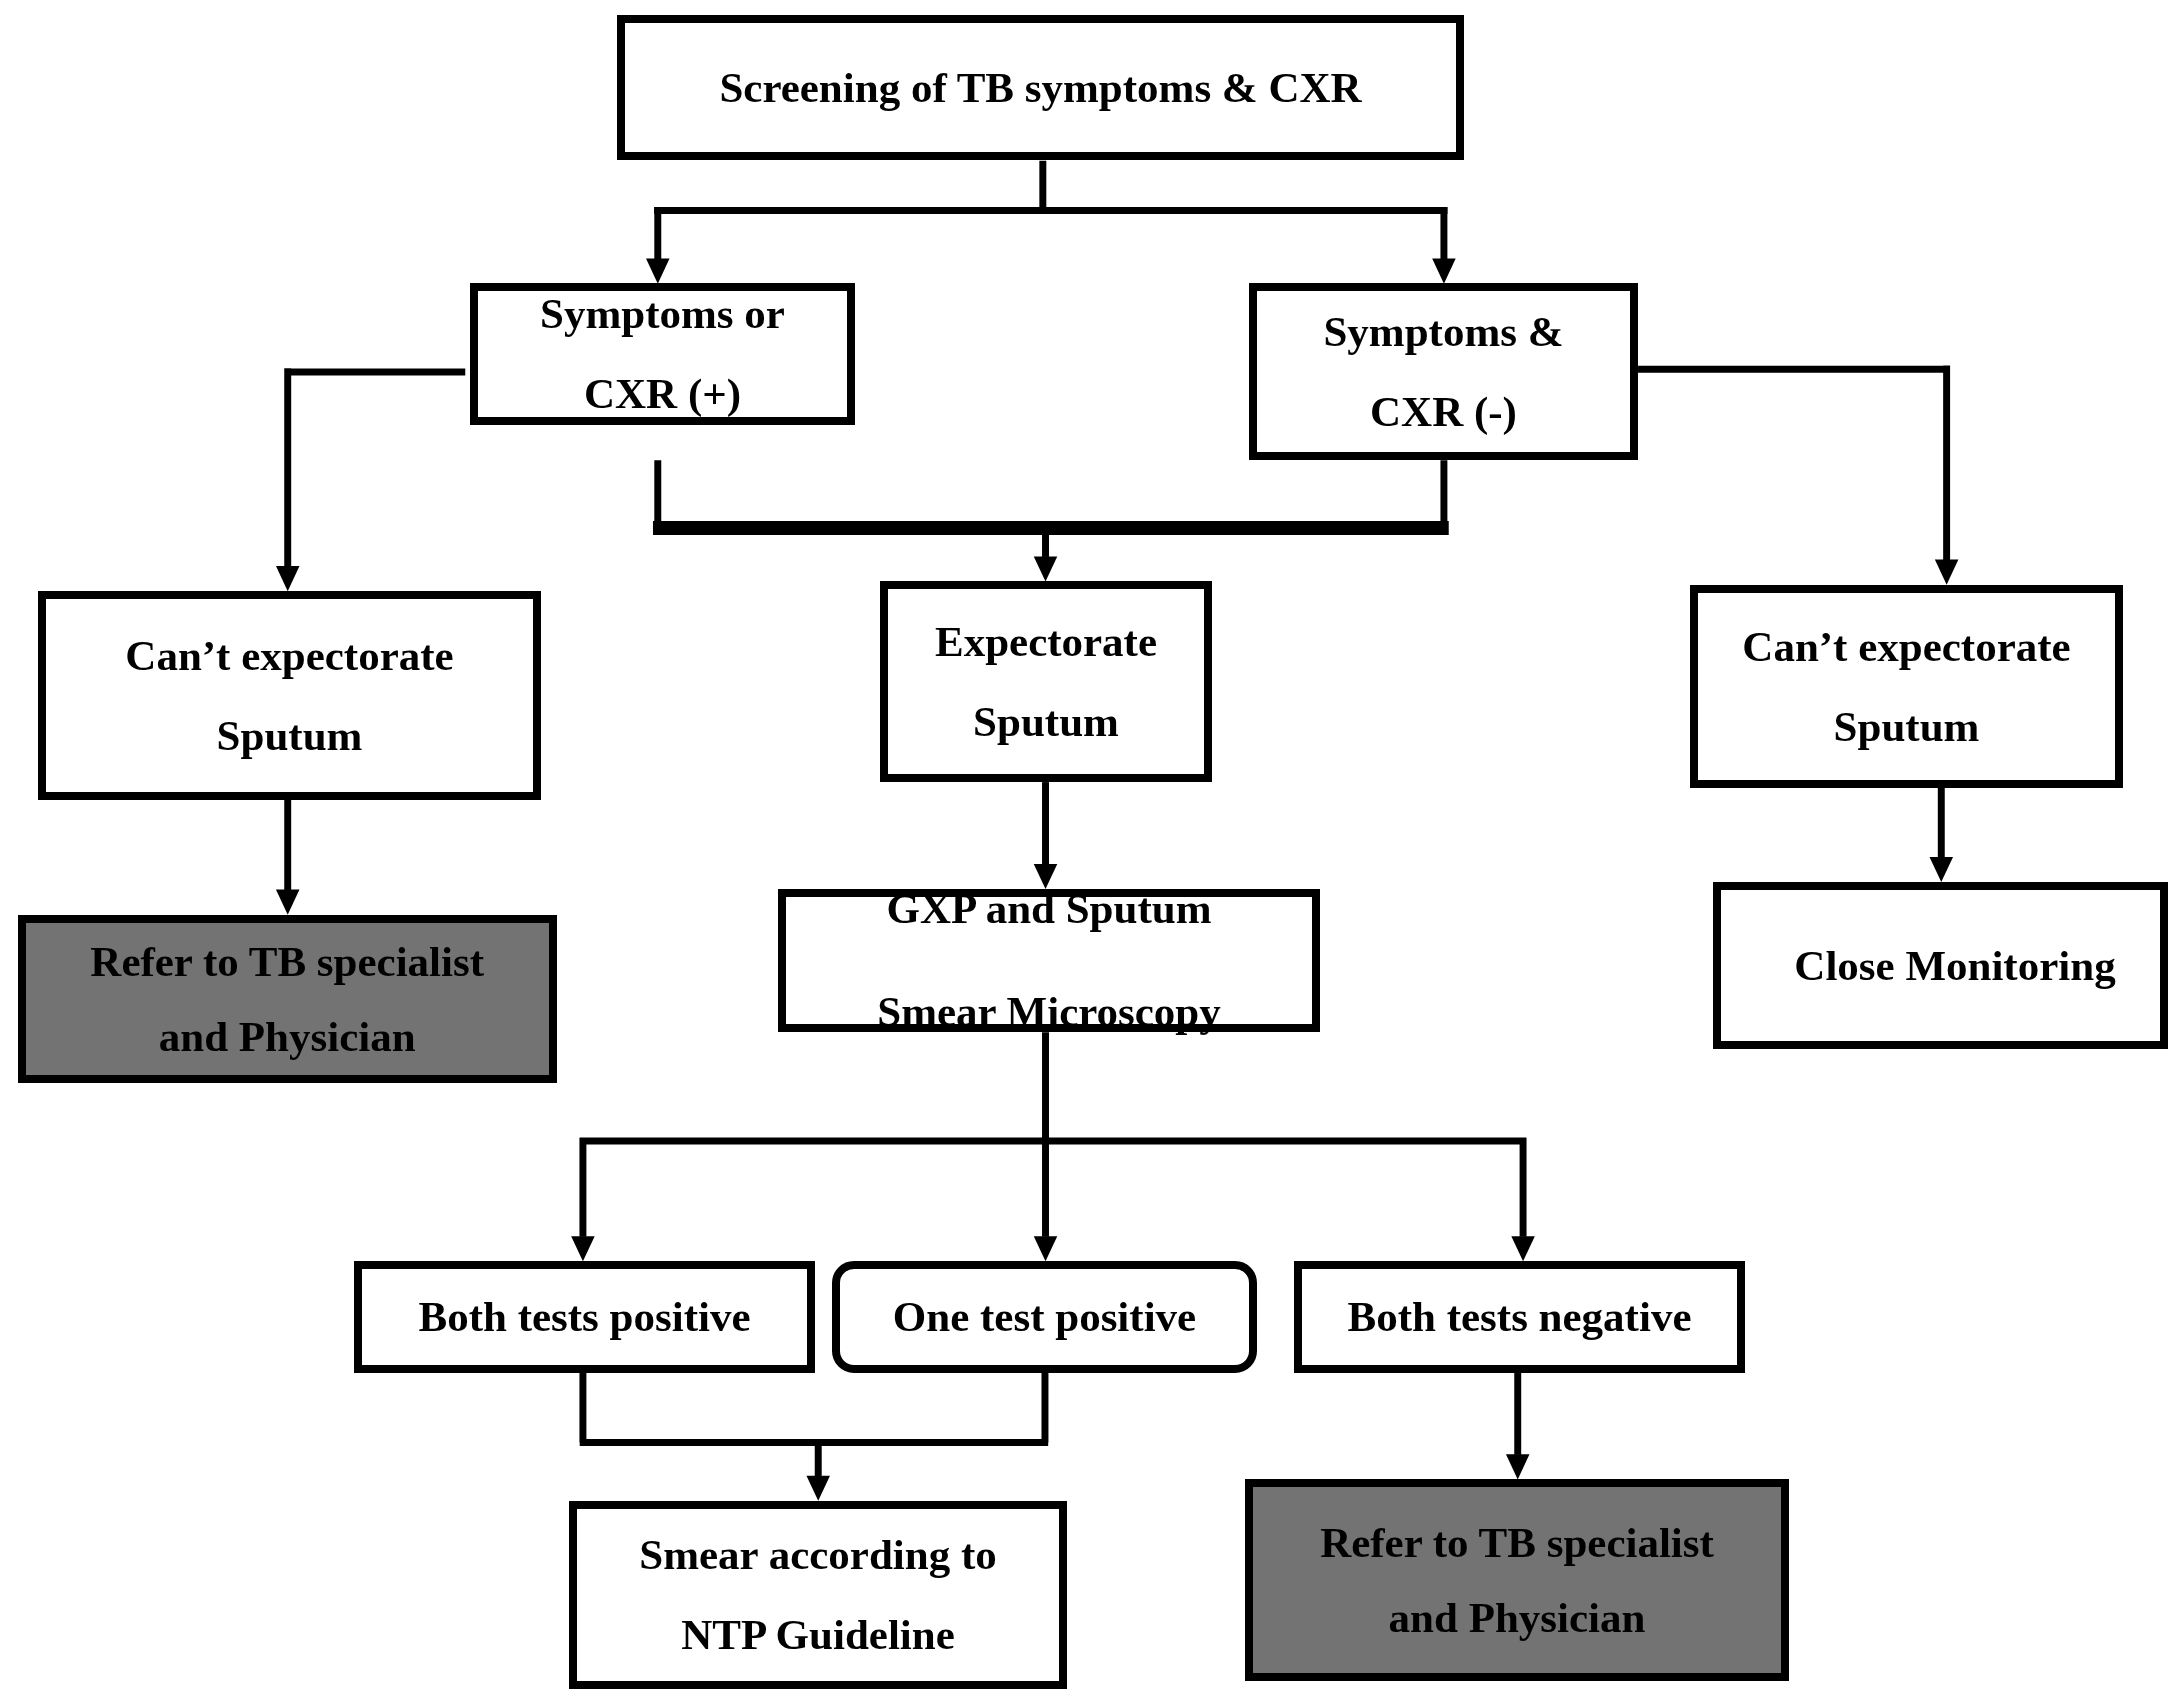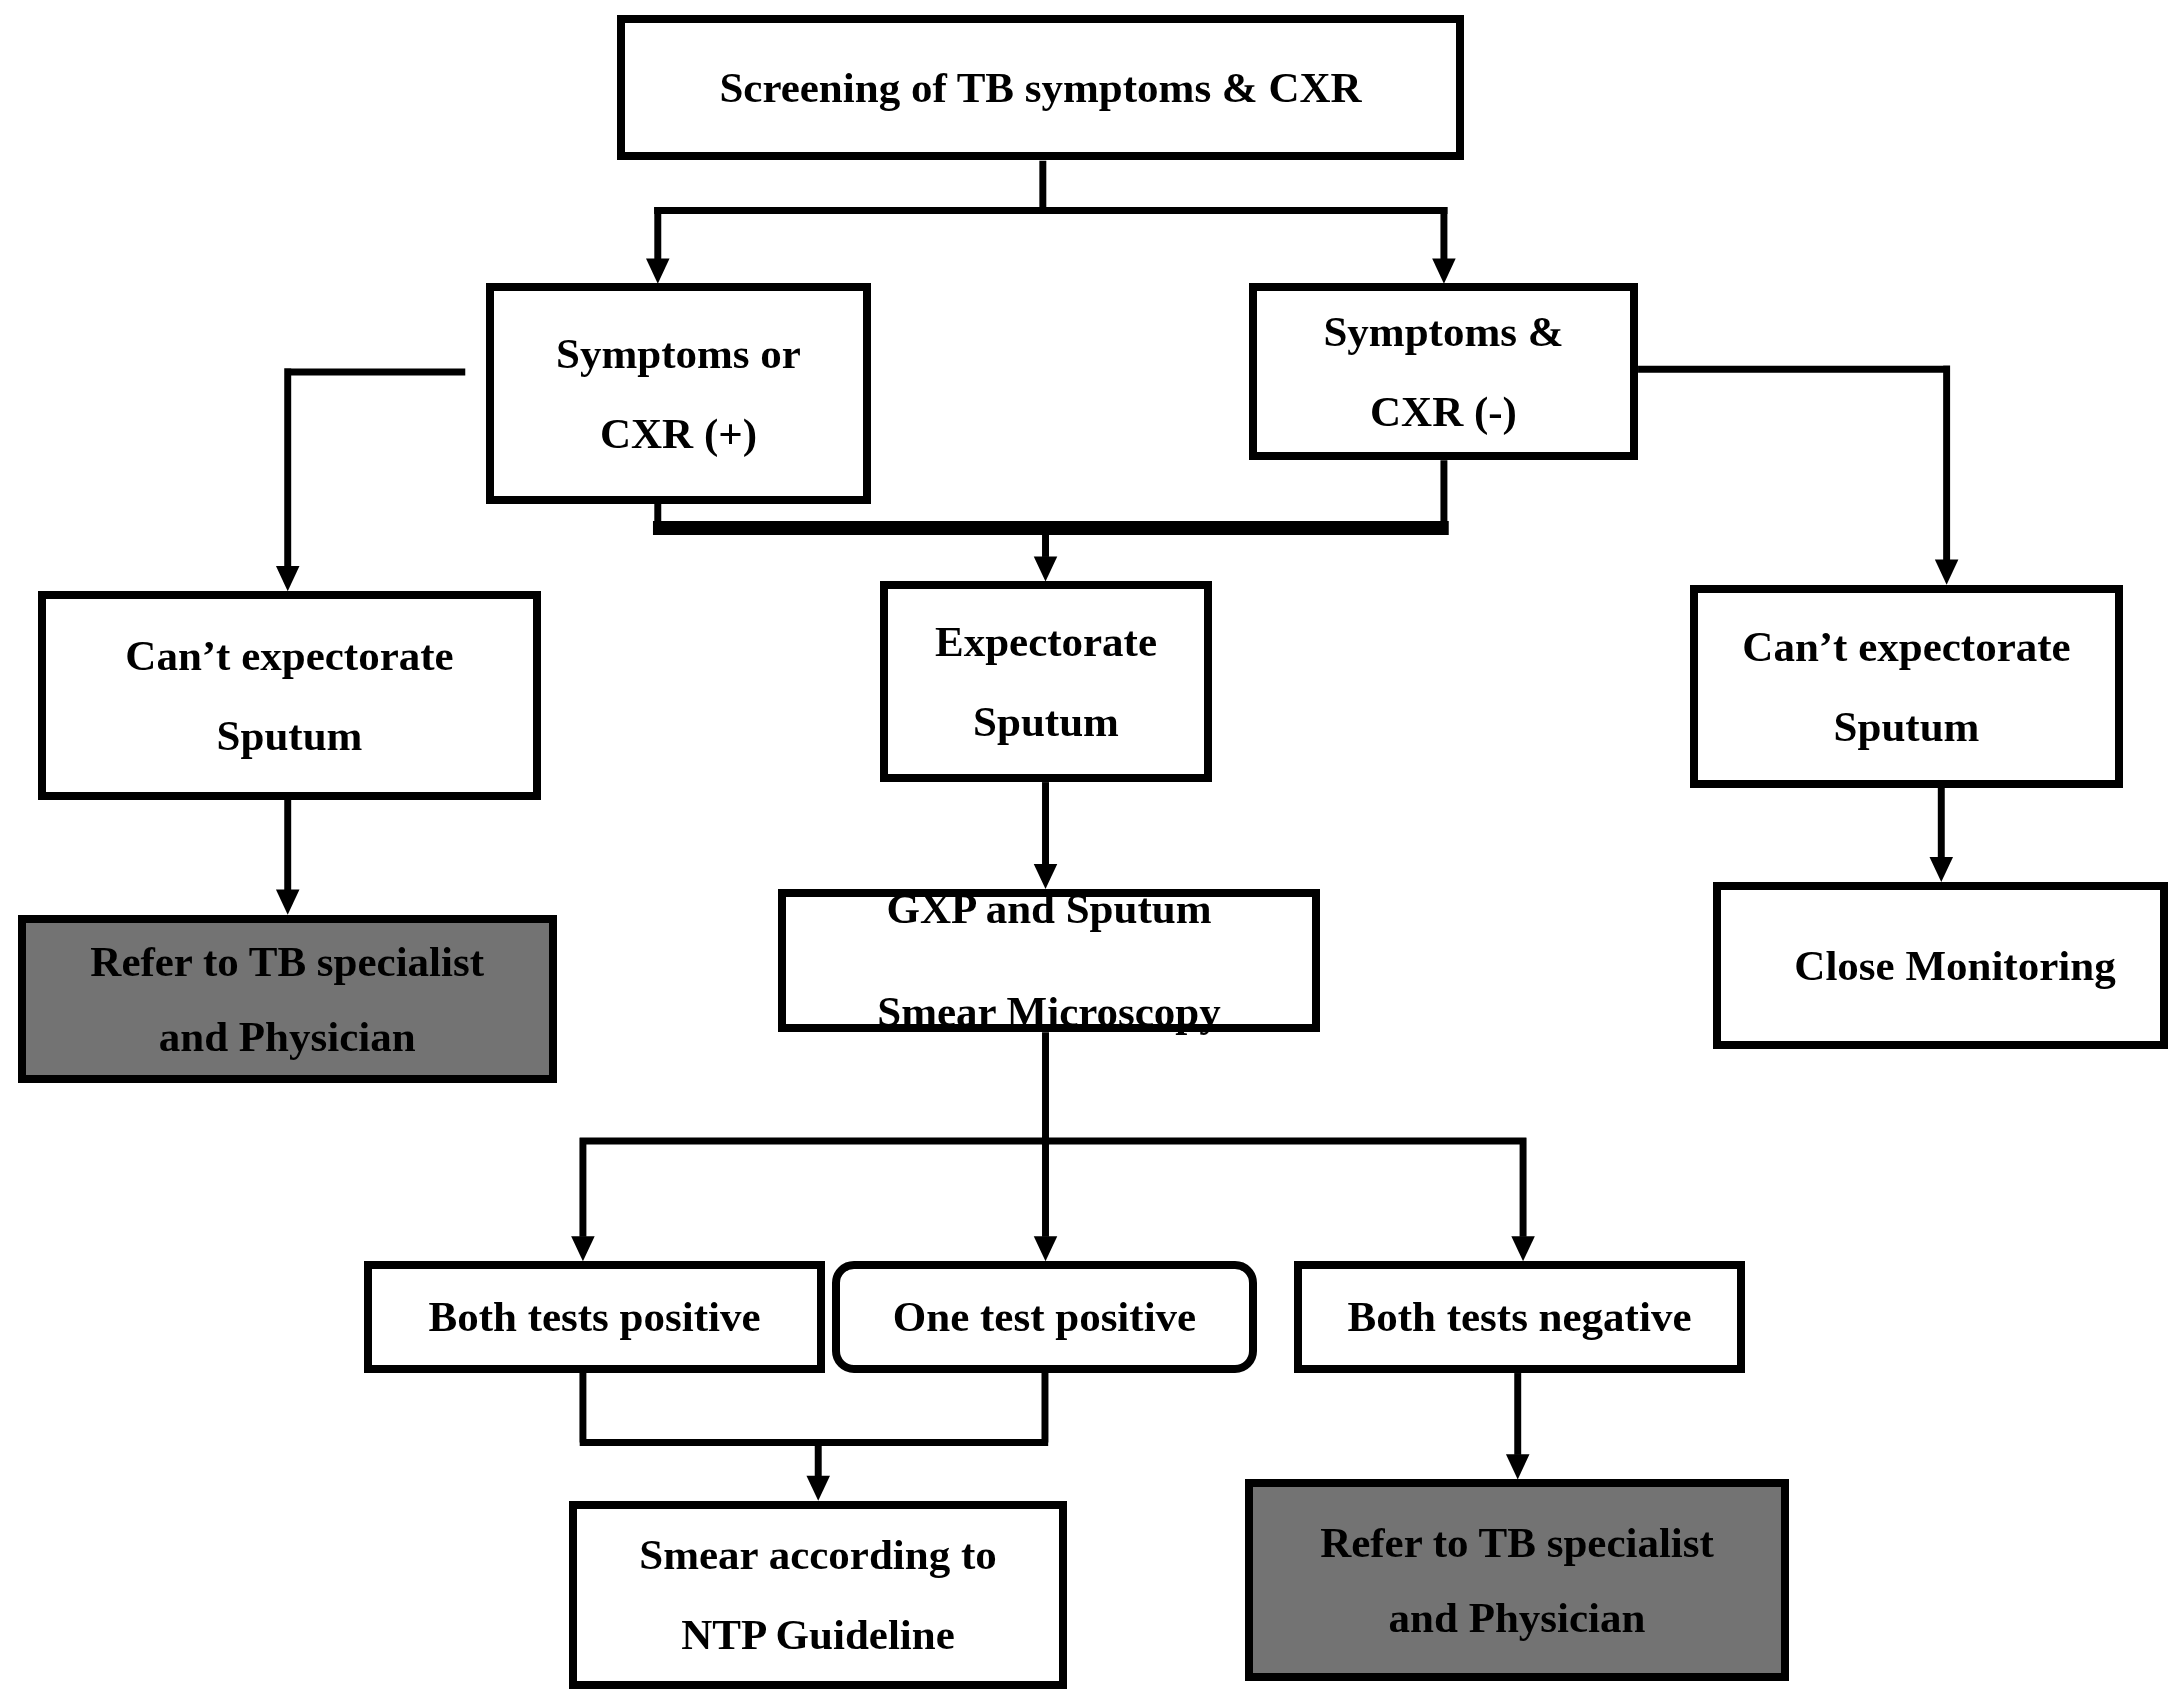--- a/index.html
+++ b/index.html
@@ -104,21 +104,21 @@
     <g>
       <path d="M3630,1473 V1603"></path>
       <polygon points="3608,1602 3652,1602 3630,1649" fill="#000000" stroke="none"></polygon>
     </g>
   </svg>
 
   <div class="node" style="left:617px; top:15px; width:847px; height:145px;">
     <span class="ln">Screening of TB symptoms &amp; CXR</span>
   </div>
 
-  <div class="node" style="left:486px; top:283px; width:385px; height:221px;">
+  <div class="node" style="left:470px; top:283px; width:385px; height:142px;">
     <span class="ln">Symptoms or</span>
     <span class="ln">CXR (+)</span>
   </div>
 
   <div class="node" style="left:1249px; top:283px; width:389px; height:177px;">
     <span class="ln">Symptoms &amp;</span>
     <span class="ln">CXR (-)</span>
   </div>
 
   <div class="node" style="left:38px; top:591px; width:503px; height:209px;">
@@ -143,21 +143,21 @@
 
   <div class="node node--lh145" style="left:778px; top:889px; width:542px; height:143px;gap:40px;">
     <span class="ln">GXP and Sputum</span>
     <span class="ln">Smear Microscopy</span>
   </div>
 
   <div class="node" style="left:1713px; top:882px; width:455px; height:167px;padding-left:29px;">
     <span class="ln">Close Monitoring</span>
   </div>
 
-  <div class="node" style="left:364px; top:1261px; width:461px; height:112px;">
+  <div class="node" style="left:354px; top:1261px; width:461px; height:112px;">
     <span class="ln">Both tests positive</span>
   </div>
 
   <div class="node" style="left:832px; top:1261px; width:425px; height:112px;border-radius:22px;">
     <span class="ln">One test positive</span>
   </div>
 
   <div class="node" style="left:1294px; top:1261px; width:451px; height:112px;">
     <span class="ln">Both tests negative</span>
   </div>

